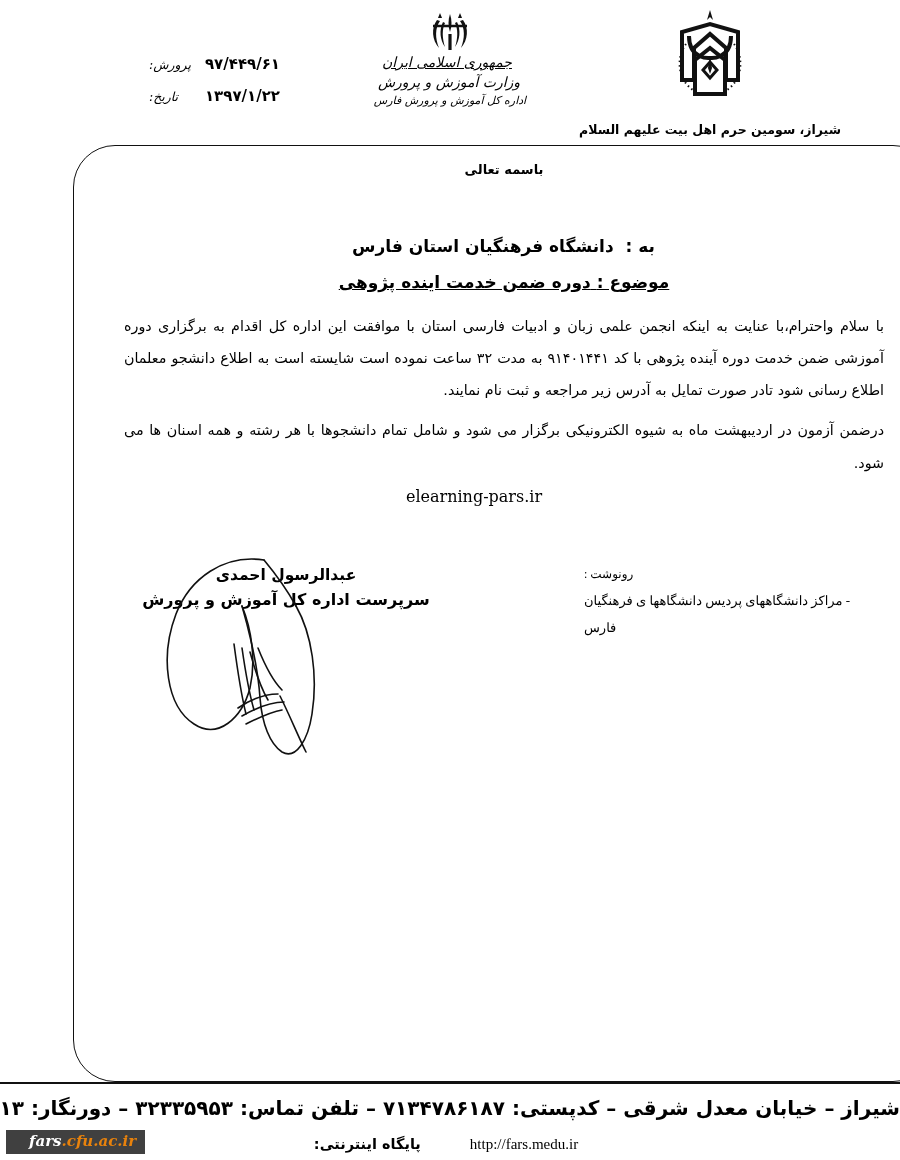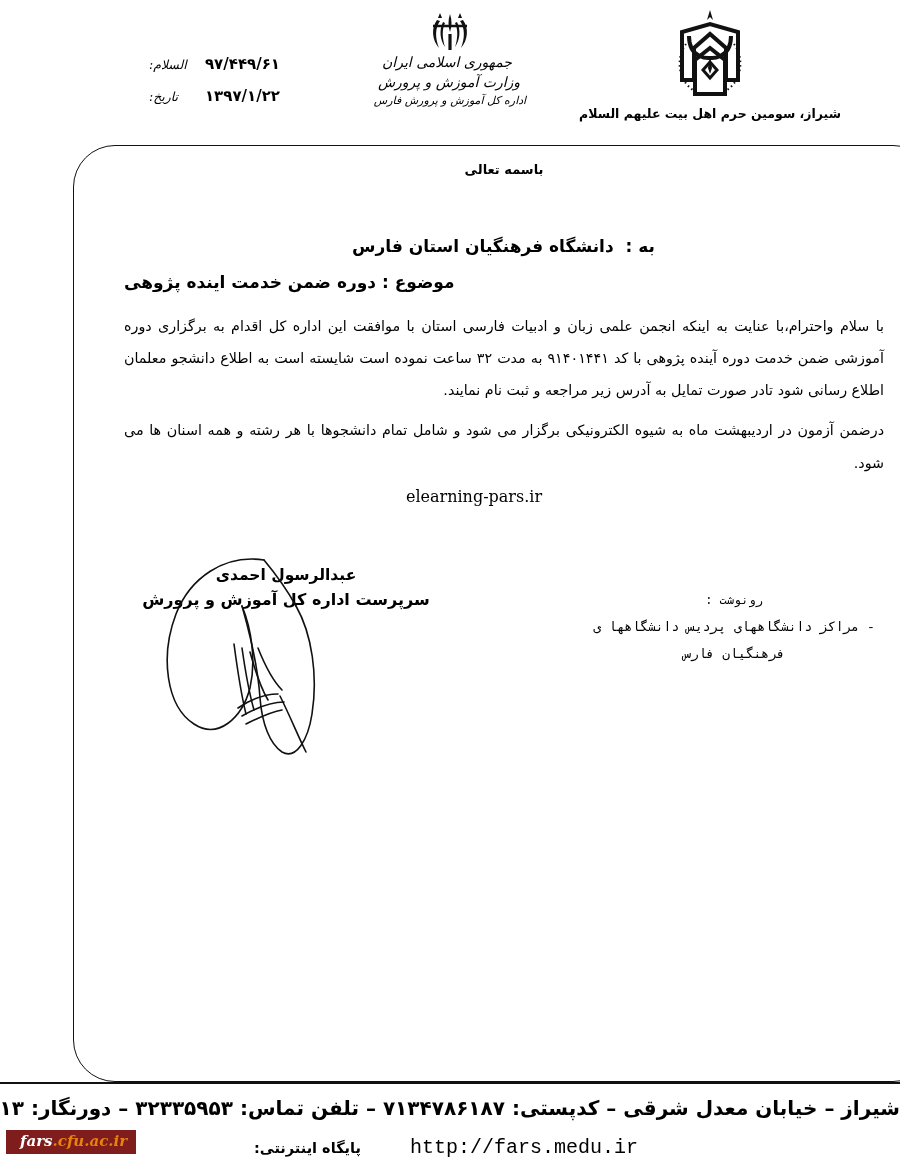--- a/index.html
+++ b/index.html
@@ -36,21 +36,21 @@
   .moe-emblem {
     width: 86px;
     height: 95px;
     margin: 0 auto;
     position: relative;
   }
   .org-caption {
     font-size: 12.5px;
     font-weight: bold;
     letter-spacing: 0px;
-    margin-top: 3px;
+    margin-top: 19px;
     white-space: nowrap;
   }
 
   
   .republic-block {
     position: absolute;
     top: 10px;
     left: 50%;
     transform: translateX(-50%);
     width: 230px;
@@ -61,21 +61,21 @@
     height: 42px;
     margin: 0 auto 1px auto;
   }
   .nastaliq {
     font-family: "DejaVu Serif", "Liberation Serif", serif;
     font-style: italic;
     font-size: 14px;
     line-height: 1.42;
     white-space: nowrap;
   }
-  .nastaliq .l1 { padding-right: 6px; }
+  .nastaliq .l1 { padding-right: 6px; text-decoration: underline; }
   .nastaliq .l2 { padding-right: 2px; }
   .nastaliq .l3 { font-size: 11px; }
 
   
   .meta-block {
     position: absolute;
     top: 55px;
     left: 110px;
     width: 170px;
     font-size: 14.5px;
@@ -137,46 +137,47 @@
     font-weight: bold;
     margin-bottom: 16px;
     text-align: center;
     padding-right: 1px;
   }
   .addr-line .lbl { margin-left: 6px; }
   .subject-line {
     font-size: 17px;
     font-weight: bold;
     margin-bottom: 18px;
-    text-align: left;
+    text-align: center;
+    text-decoration: underline;
   }
   .para {
     font-size: 14.3px;
     line-height: 2.25;
     text-align: justify;
     text-align-last: right;
     margin: 0 0 8px 0;
   }
   .url-line {
     margin-top: 6px;
     text-align: center;
     font-family: "DejaVu Serif", "Liberation Serif", serif;
     font-size: 16px;
     direction: ltr;
     padding-right: 60px;
   }
 
   
   .cc-block {
     position: absolute;
-    top: 443px;
+    top: 416px;
     right: 50px;
     width: 300px;
-    text-align: center;
-    font-family: Liberation Mono, monospace;
+    text-align: left;
+    font-family: Liberation Serif, serif;
     font-size: 13px;
     line-height: 2.1;
   }
   .cc-title { font-size: 12px; }
 
   .sign-block {
     position: absolute;
     top: 420px;
     left: 62px;
     width: 300px;
@@ -219,35 +220,35 @@
     font-weight: bold;
     white-space: nowrap;
   }
   .footer-line2 {
     margin-top: 16px;
     text-align: center;
     font-size: 14.5px;
     font-weight: bold;
   }
   .footer-url {
-    font-family: Liberation Mono, monospace;
+    font-family: Liberation Serif, serif;
     font-weight: normal;
-    font-size: 20px;
+    font-size: 15px;
     direction: ltr;
     display: inline-block;
     margin-right: 8px;
     margin-left: 44px;
   }
 
   .watermark {
     position: absolute;
     top: 1130px;
     left: 6px;
-    background: #7f1d1d;
-    padding: 3px 9px 4px 14px;
+    background: #404040;
+    padding: 3px 9px 4px 23px;
     font-family: "DejaVu Serif", "Liberation Serif", serif;
     font-style: italic;
     font-weight: bold;
     font-size: 15px;
     direction: ltr;
     line-height: 1.1;
   }
   .wm-a { color: #ffffff; }
   .wm-b { color: #e8820c; }
 </style>
@@ -289,21 +290,21 @@
     <div class="nastaliq">
       <div class="l1">جمهوری اسلامی ایران</div>
       <div class="l2">وزارت آموزش و پرورش</div>
       <div class="l3">اداره کل آموزش و پرورش فارس</div>
     </div>
   </div>
 
   <div class="meta-block">
     <div class="meta-row">
       <span class="meta-value">۹۷/۴۴۹/۶۱</span>
-      <span class="meta-label">السلام:</span>
+      <span class="meta-label">پرورش:</span>
     </div>
     <div class="meta-row">
       <span class="meta-value">۱۳۹۷/۱/۲۲</span>
       <span class="meta-label">تاریخ:</span>
     </div>
   </div>
 
 </div>
 
 <div class="frame">

